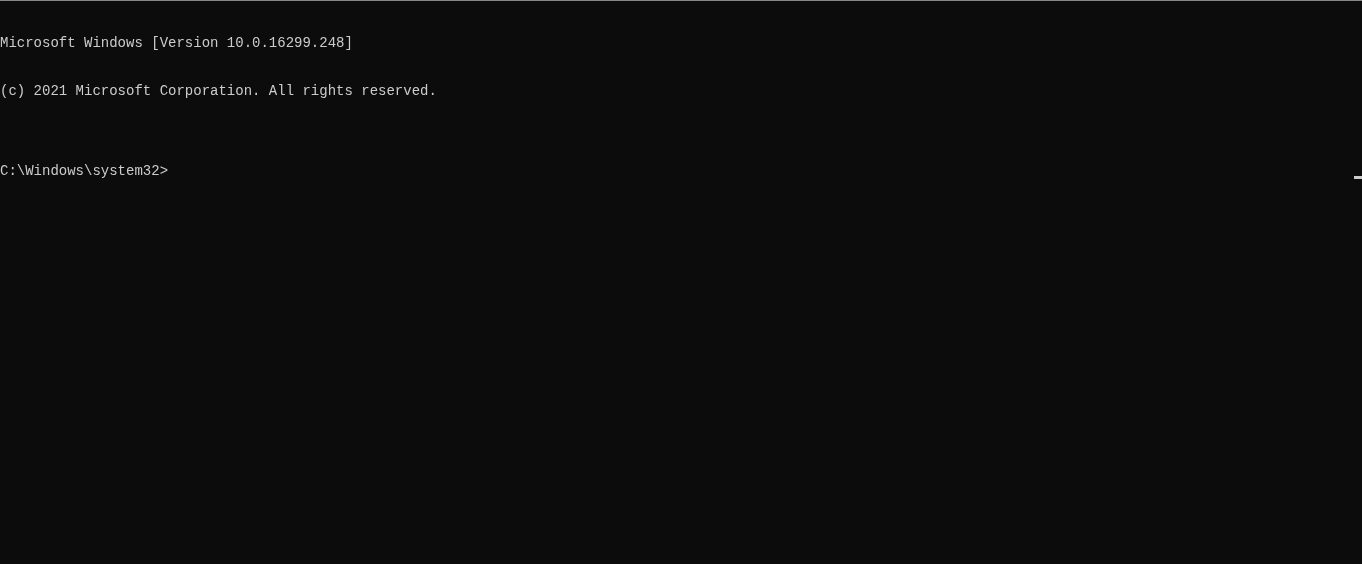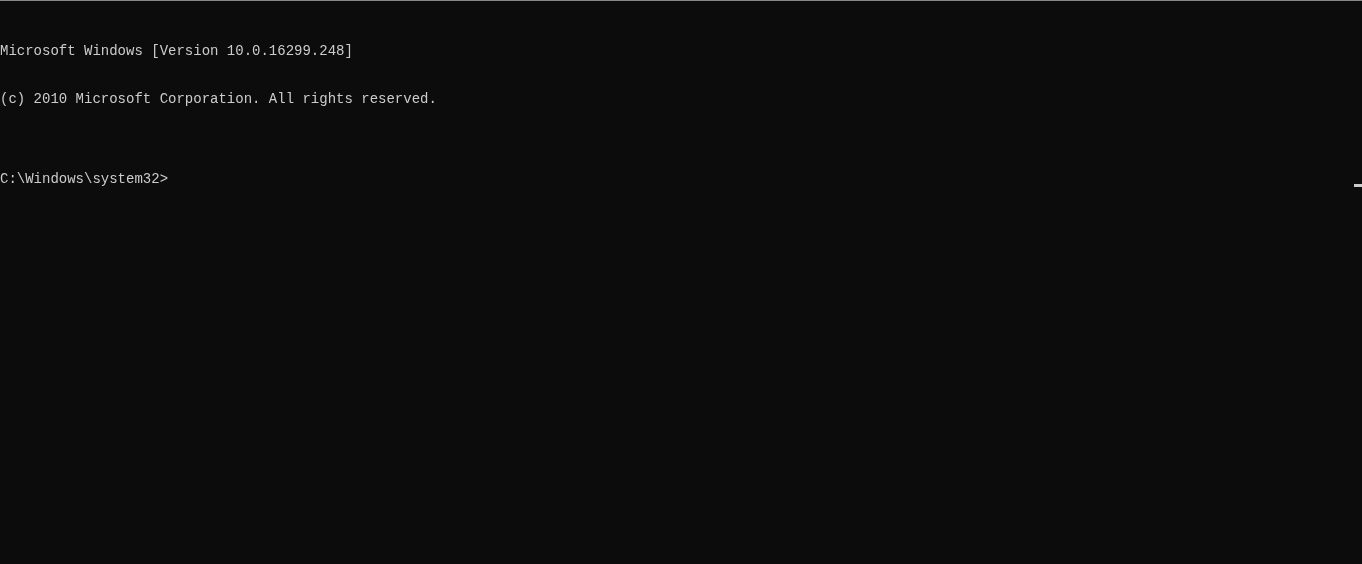--- a/index.html
+++ b/index.html
@@ -15,21 +15,21 @@
     }
     .terminal {
       width: 100%;
       height: 100%;
       background: #0c0c0c;
       border-top: 1px solid #888;
       font-family: Consolas, 'Courier New', monospace;
       font-size: 14px;
       color: #cccccc;
       line-height: 16px;
-      padding: 10px 0 0 0;
+      padding: 2px 0 0 0;
       position: relative;
       white-space: pre;
     }
     .line {
       display: block;
     }
     .prompt-line {
       display: flex;
       align-items: flex-end;
     }
@@ -60,18 +60,18 @@
     }
     @keyframes blink {
       50% { opacity: 0; }
     }
   </style>
 </head>
 <body>
 
 <div class="terminal">
   <span class="line">Microsoft Windows [Version 10.0.16299.248]</span>
-  <span class="line">(c) 2010 Microsoft Corporation. All rights reserved.</span>
+  <span class="line">(c) 2021 Microsoft Corporation. All rights reserved.</span>
   <span class="line"></span>
   <div class="prompt-line">
     <span class="prompt">C:\Windows\system32&gt;</span><span class="input-area" contenteditable="true" style=""></span><span class="cursor"></span>
   </div>
 </div>
 
 </body></html>

